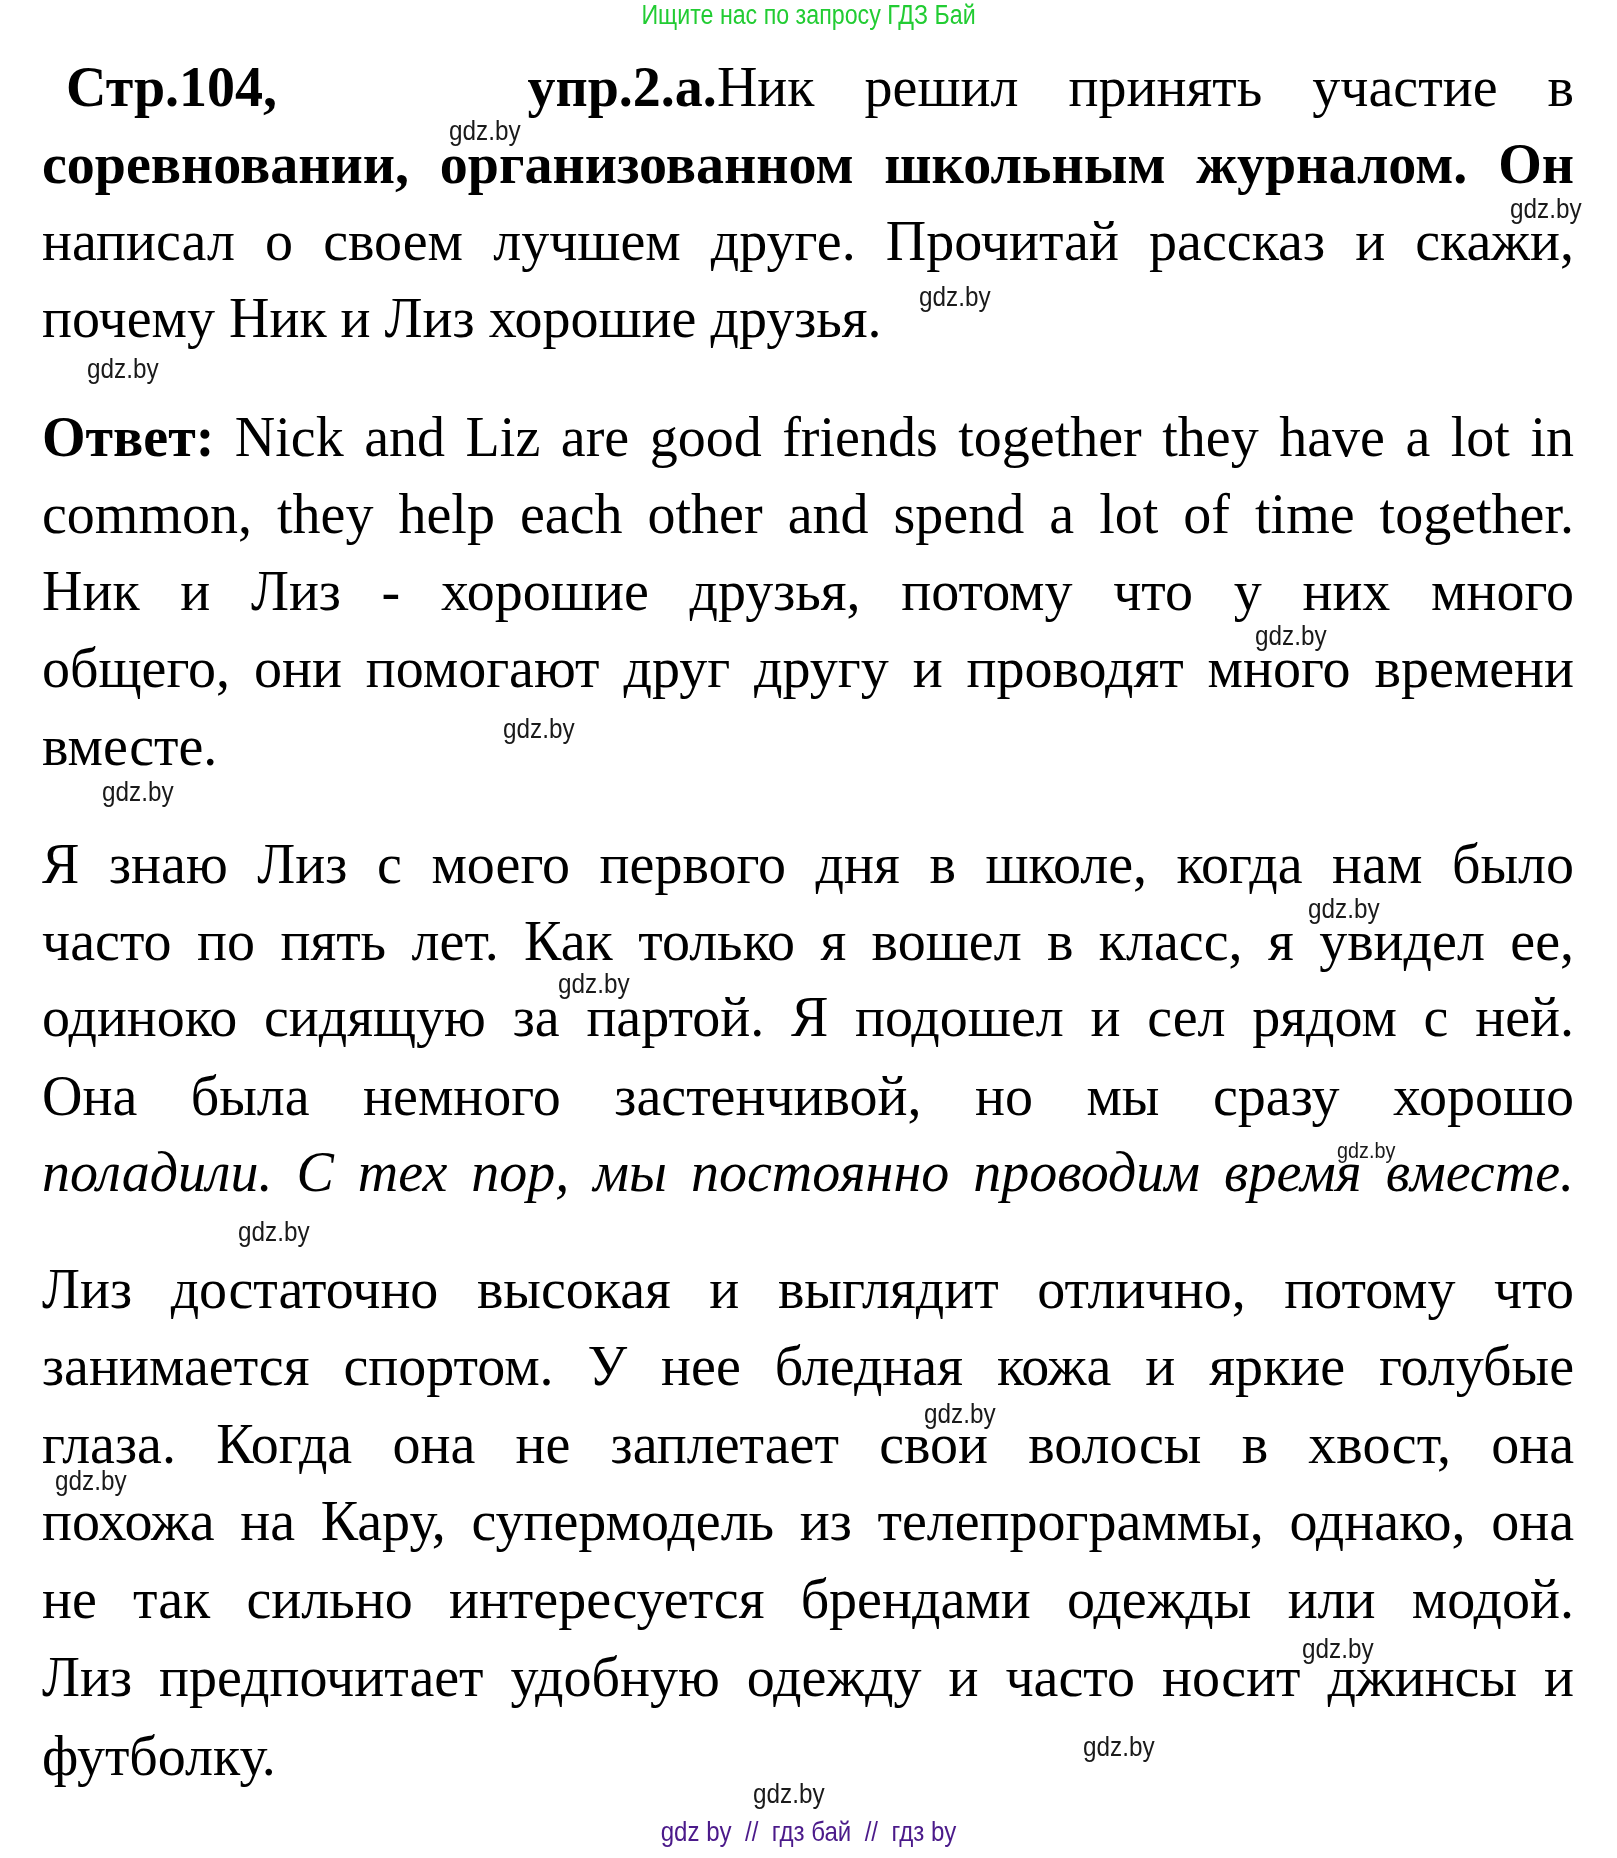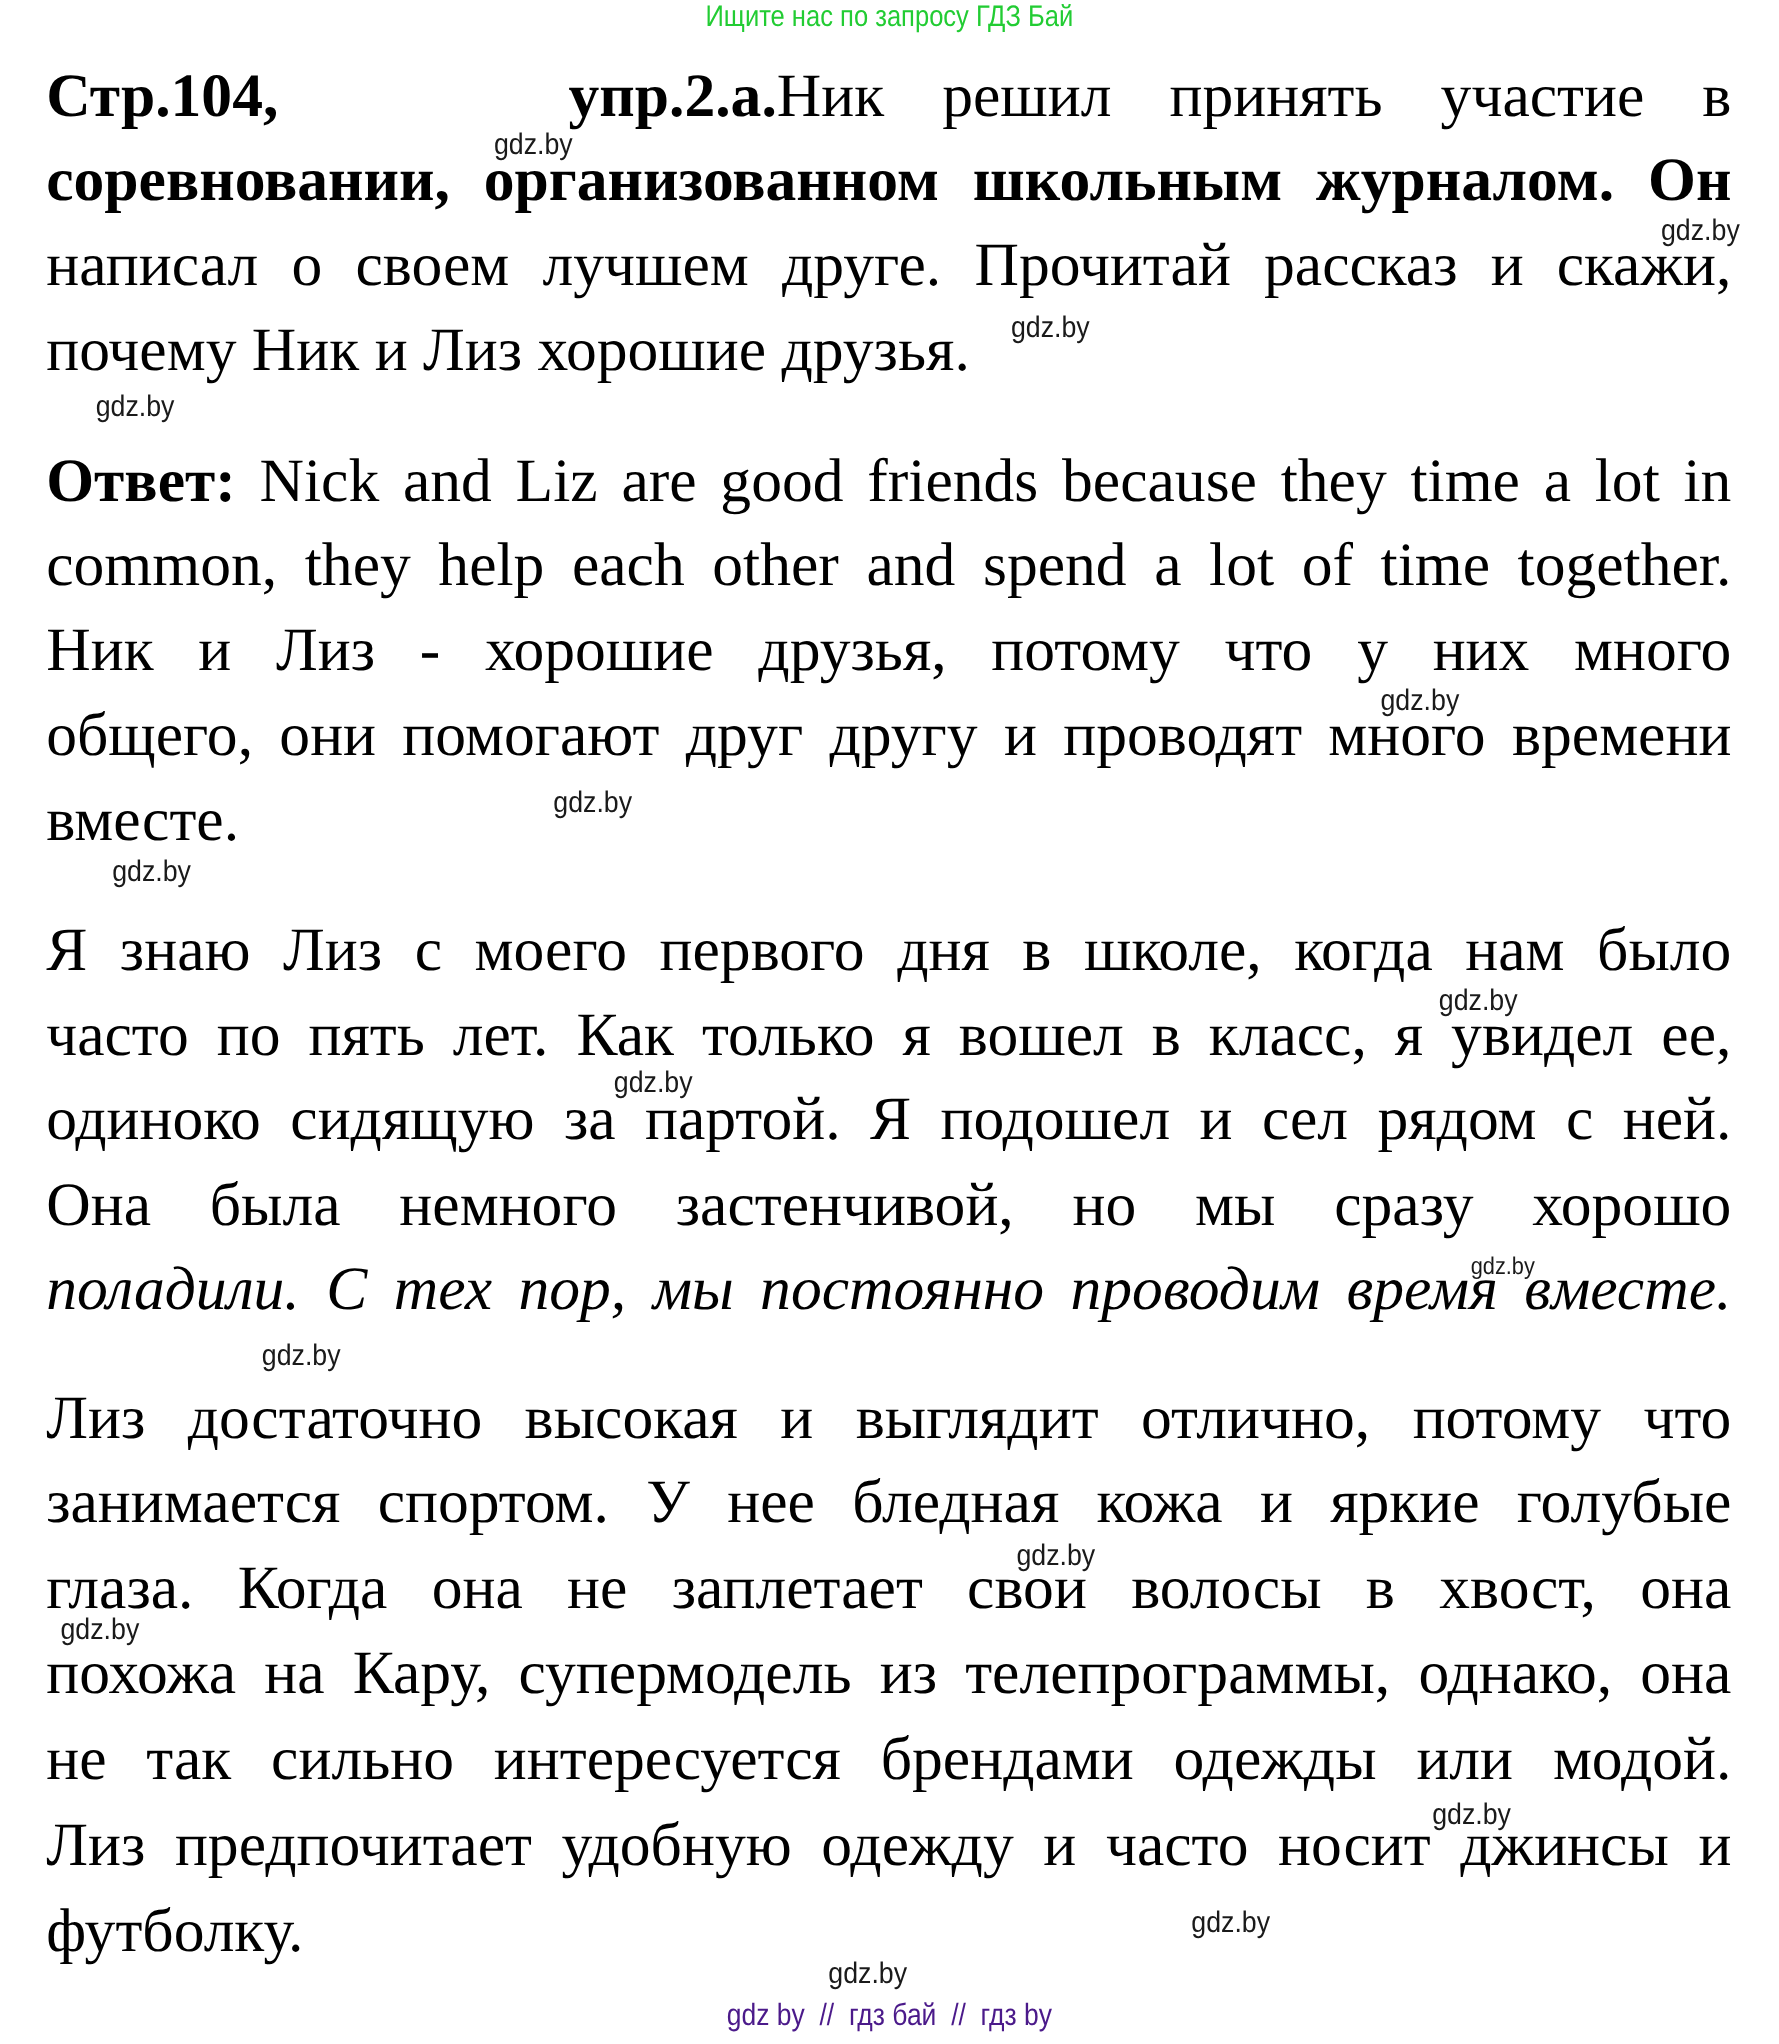--- a/index.html
+++ b/index.html
@@ -33,26 +33,26 @@
     transform:scaleX(0.9); transform-origin:left top; white-space:nowrap;
   }
 </style>
 </head>
 <body>
 
 <div class="banner-top">Ищите нас по запросу ГДЗ Бай</div>
 
 <div class="doc">
 
-  <div class="line" style="top:59px;"><span class="bold" style="white-space:pre;">Стр.104,     упр.2.а.</span><span>Ник решил принять участие в</span></div>
+  <div class="line" style="top:59px;"><span class="bold" style="white-space:pre;margin-left:24px;">Стр.104,     упр.2.а.</span><span>Ник решил принять участие в</span></div>
   <div class="line" style="top:136px;font-weight:bold;">соревновании, организованном школьным журналом. Он</div>
   <div class="line" style="top:213px;">написал о своем лучшем друге. Прочитай рассказ и скажи,</div>
   <div class="line last" style="top:290px;">почему Ник и Лиз хорошие друзья.</div>
 
-  <div class="line" style="top:409px;"><span class="bold">Ответ:</span><span style="white-space:pre;"> Nick and Liz are good friends because they time a lot in</span></div>
+  <div class="line" style="top:409px;"><span class="bold">Ответ:</span><span style="white-space:pre;"> Nick and Liz are good friends together they have a lot in</span></div>
   <div class="line" style="top:486px;">common, they help each other and spend a lot of time together.</div>
   <div class="line" style="top:563px;">Ник и Лиз - хорошие друзья, потому что у них много</div>
   <div class="line" style="top:640px;">общего, они помогают друг другу и проводят много времени</div>
   <div class="line last" style="top:718px;">вместе.</div>
 
   <div class="line" style="top:836px;">Я знаю Лиз с моего первого дня в школе, когда нам было</div>
   <div class="line" style="top:913px;">часто по пять лет. Как только я вошел в класс, я увидел ее,</div>
   <div class="line" style="top:989px;">одиноко сидящую за партой. Я подошел и сел рядом с ней.</div>
   <div class="line" style="top:1068px;">Она была немного застенчивой, но мы сразу хорошо</div>
   <div class="line" style="top:1144px;font-style:italic;">поладили. С тех пор, мы постоянно проводим время вместе.</div>

